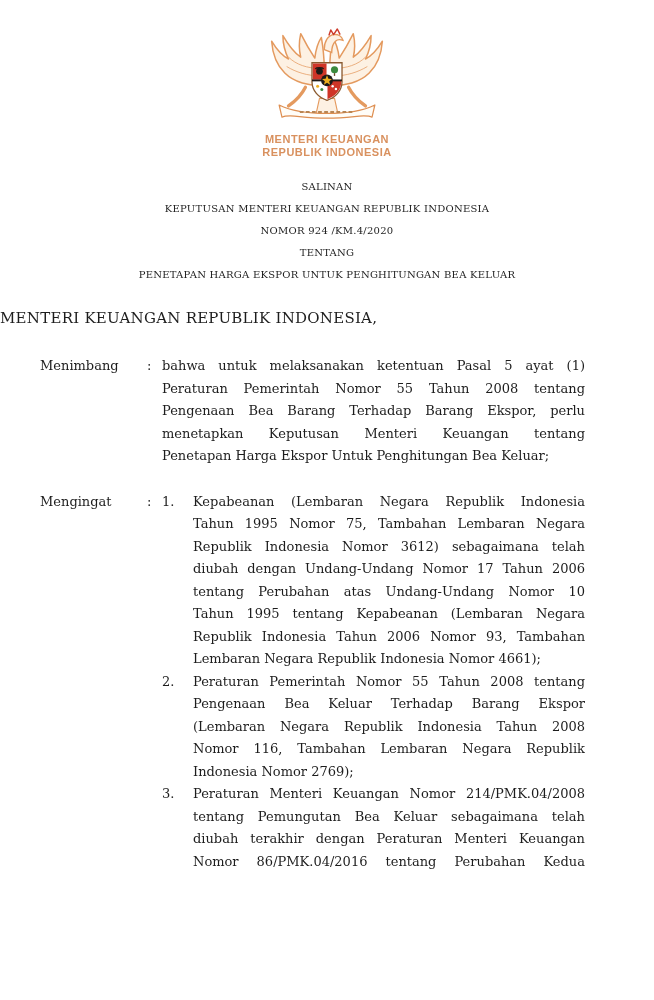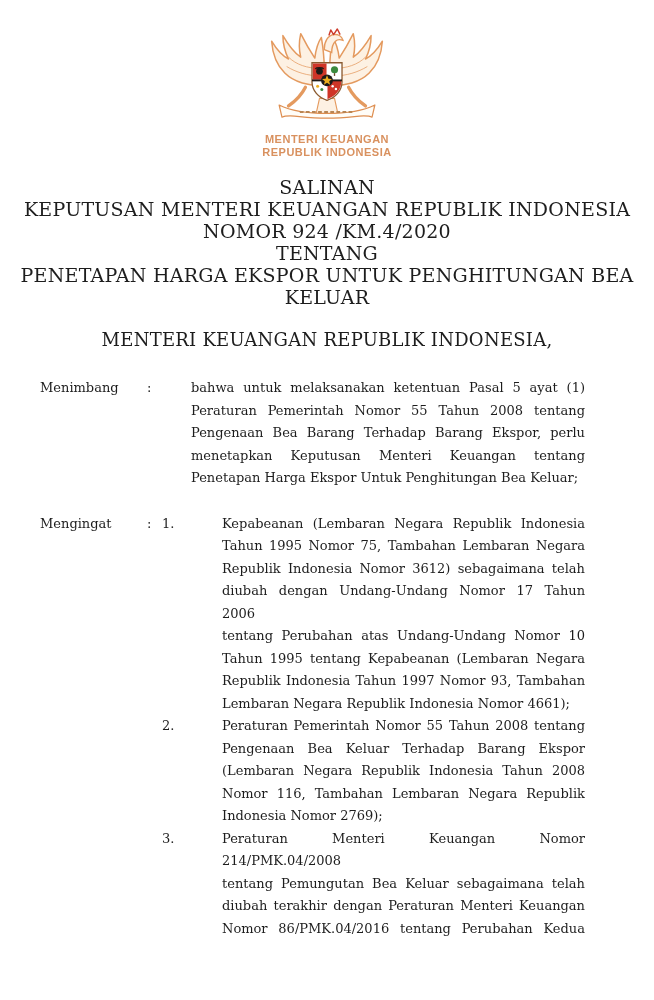--- a/index.html
+++ b/index.html
@@ -20,42 +20,42 @@
     font-weight:bold;
     font-size:11px;
     line-height:13px;
     letter-spacing:0.5px;
     color:#D9915F;
   }
   
   .title-block {
     margin-top:17px;
     text-align:center;
-    font-size:19px;
+    font-size:10px;
     line-height:22px;
     letter-spacing:0.25px;
   }
   .addressee {
     margin-top:21px;
-    text-align:center;
-    font-size:18px;
+    text-align:left;
+    font-size:15px;
     line-height:22px;
     letter-spacing:0.25px;
   }
   
   .content { padding:0 69px 0 40px; font-size:13px; line-height:22.5px; }
   .row { display:flex; align-items:flex-start; }
   .row.considerations { margin-top:26px; }
   .row.legal-basis { margin-top:23px; }
   .label { width:107px; flex:0 0 107px; }
   .colon { width:15px; flex:0 0 15px; }
   .ptext { flex:1 1 auto; min-width:0; }
   .list-item { display:flex; align-items:flex-start; }
   .num { width:31px; flex:0 0 31px; }
-  .jline { text-align:justify; text-align-last:justify; white-space:normal;margin-left:29px; }
+  .jline { text-align:justify; text-align-last:justify; white-space:normal; }
   .jline.natural { text-align-last:left; }
 </style>
 </head>
 <body>
 
 <div class="page">
 
   <div class="emblem-wrap">
     <svg width="122" height="95" viewBox="0 0 130 101">
 
@@ -144,21 +144,21 @@
       <div class="ptext">
         <div class="list-item">
           <div class="num">1.</div>
           <div class="ptext">
               <div class="jline">Kepabeanan (Lembaran Negara Republik Indonesia</div>
               <div class="jline">Tahun 1995 Nomor 75, Tambahan Lembaran Negara</div>
               <div class="jline">Republik Indonesia Nomor 3612) sebagaimana telah</div>
               <div class="jline">diubah dengan Undang-Undang Nomor 17 Tahun 2006</div>
               <div class="jline">tentang Perubahan atas Undang-Undang Nomor 10</div>
               <div class="jline">Tahun 1995 tentang Kepabeanan (Lembaran Negara</div>
-              <div class="jline">Republik Indonesia Tahun 1997 Nomor 93, Tambahan</div>
+              <div class="jline">Republik Indonesia Tahun 2006 Nomor 93, Tambahan</div>
               <div class="jline natural">Lembaran Negara Republik Indonesia Nomor 4661);</div>
             </div>
         </div>
         <div class="list-item">
           <div class="num">2.</div>
           <div class="ptext">
               <div class="jline">Peraturan Pemerintah Nomor 55 Tahun 2008 tentang</div>
               <div class="jline">Pengenaan Bea Keluar Terhadap Barang Ekspor</div>
               <div class="jline">(Lembaran Negara Republik Indonesia Tahun 2008</div>
               <div class="jline">Nomor 116, Tambahan Lembaran Negara Republik</div>

